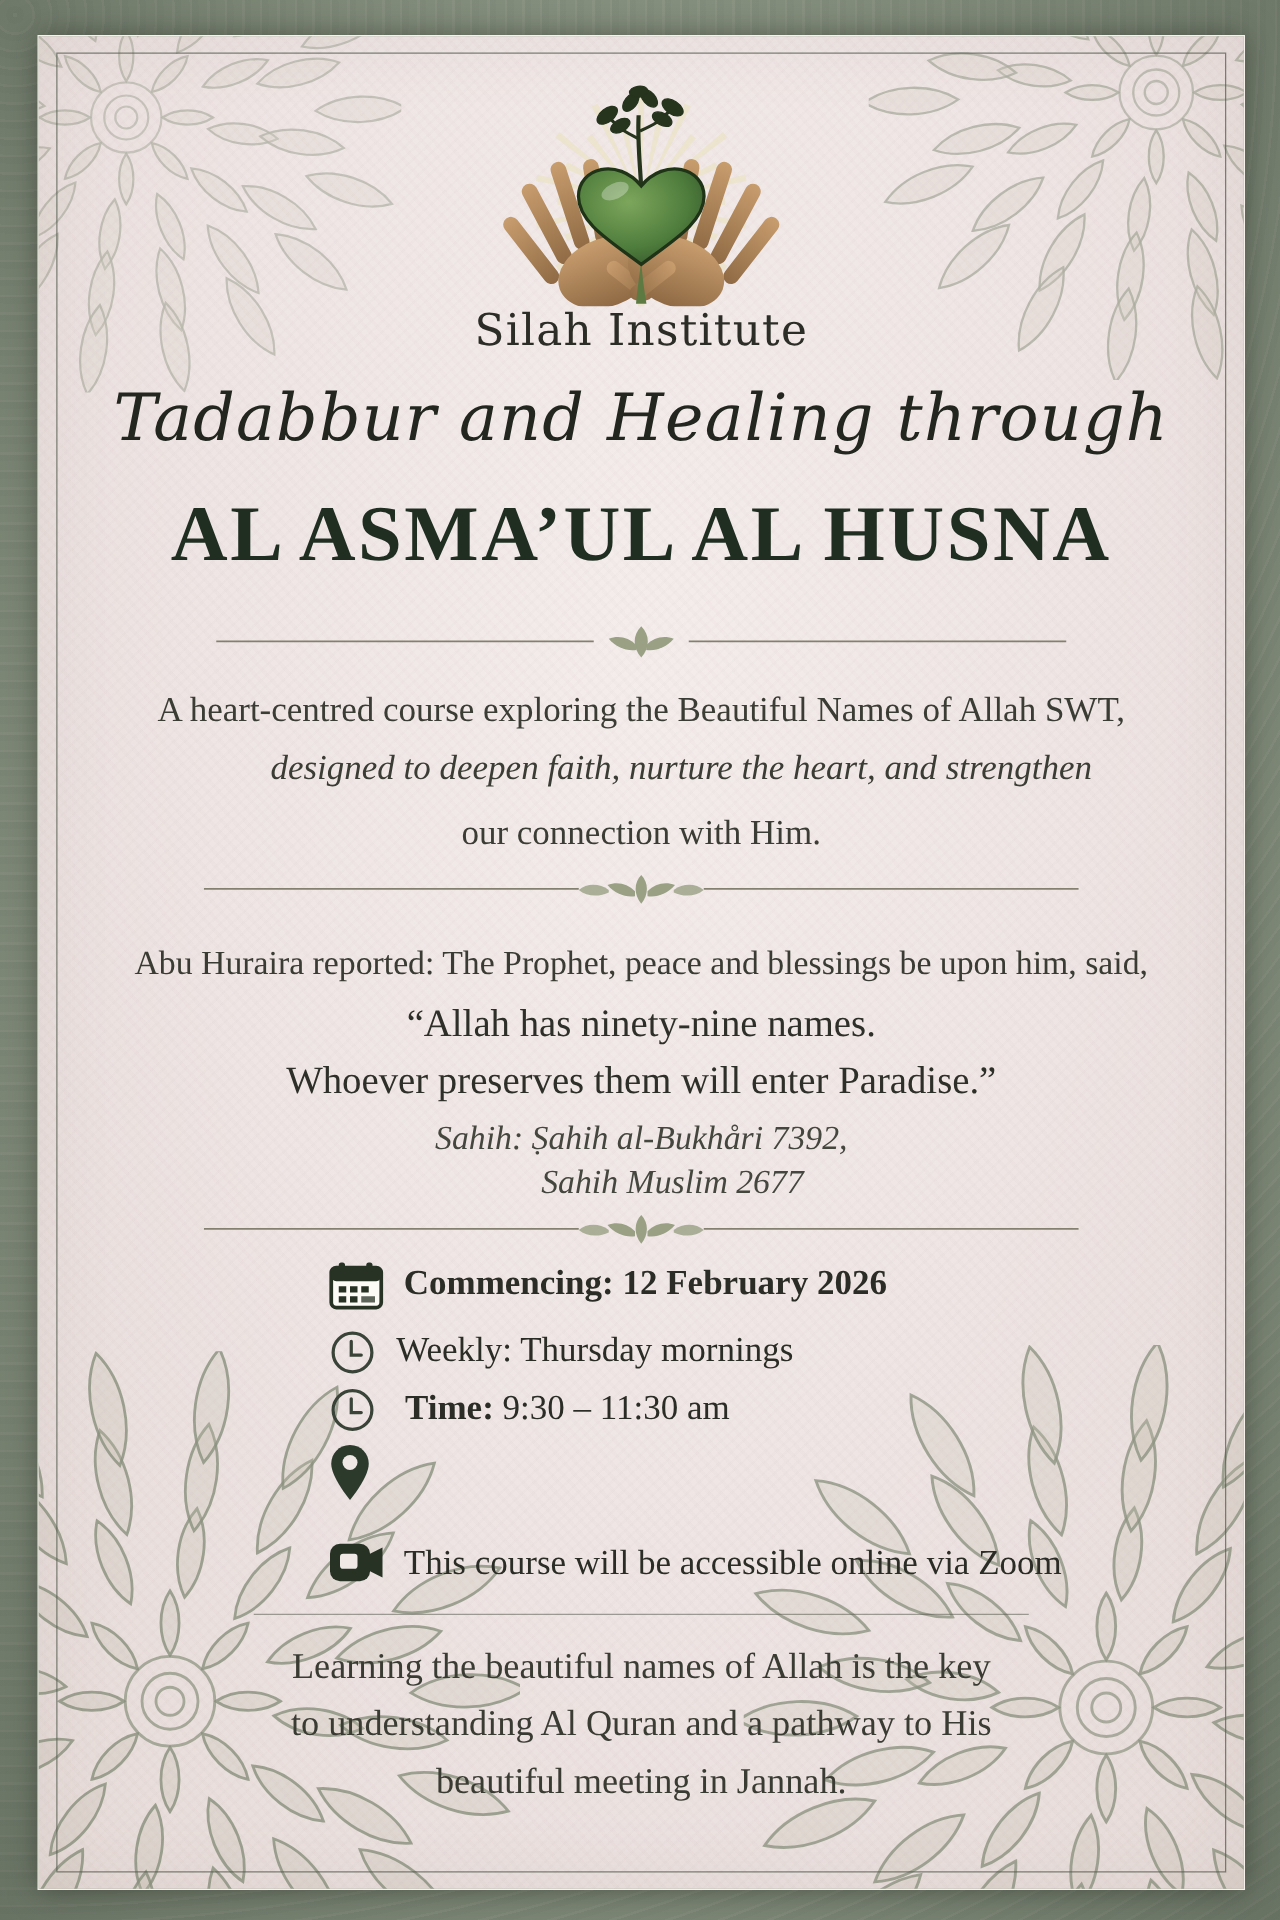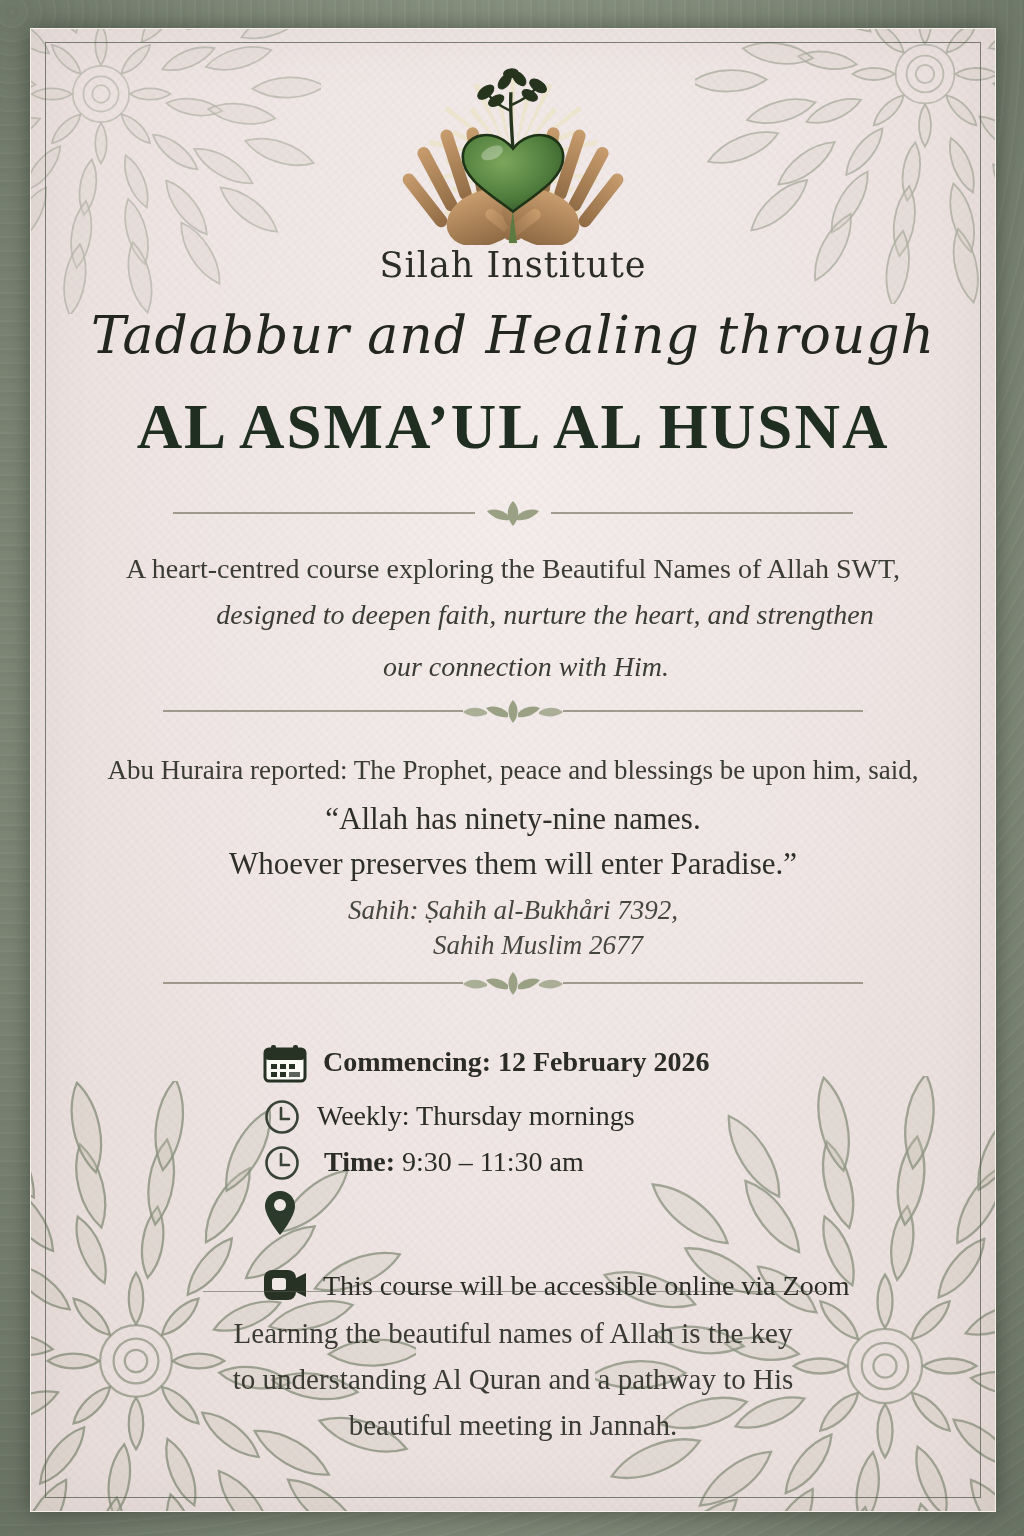--- a/index.html
+++ b/index.html
@@ -16,35 +16,35 @@
       radial-gradient(ellipse at 50% 32%, #f4edec 0%, #eee5e4 52%, #e6dbd8 100%);
     border:1px solid #f6f1ea;
     box-shadow:0 0 22px rgba(28,34,26,0.5), inset 0 0 60px rgba(150,130,120,0.12);}
   .frame{position:absolute;left:14px;top:13px;right:14px;bottom:13px;
     border:1.5px solid rgba(86,92,80,0.75);pointer-events:none;}
   .cline{position:absolute;left:0;width:100%;text-align:center;color:#33352e;}
   .institute{top:216px;font-family:"DejaVu Serif",serif;font-size:35px;color:#2c2d26;letter-spacing:1px;}
   .script{top:276px;font-family:"DejaVu Serif",serif;font-style:italic;font-size:52px;color:#22261f;letter-spacing:1px;}
   .title{top:362px;font-size:63px;font-weight:700;color:#1f2e20;letter-spacing:2px;}
   .intro-line{font-size:28px;color:#3b3c34;}
-  .i1{top:524px;} .i2{top:570px;font-style:italic;margin-left:32px;} .i3{top:622px;font-style:italic;margin-left:13px;}
+  .i1{top:524px;} .i2{top:570px;font-style:italic;margin-left:32px;} .i3{top:622px;}
   .narration{top:726px;font-size:27px;color:#3a3b33;}
   .quote{font-size:31px;color:#2e2f29;}
   .q1{top:772px;} .q2{top:817px;}
   .src{font-size:27px;font-style:italic;color:#45463d;}
   .s1{top:866px;} .s2{top:901px;padding-left:25px;}
   .closing-line{font-size:29px;color:#3a3b33;}
   .c1{top:1288px;} .c2{top:1334px;} .c3{top:1380px;}
   .byline{top:1414px;color:#2b2c25;}
   .byline .by{font-size:27px;font-weight:700;letter-spacing:2px;vertical-align:2px;}
   .byline .name{font-size:36px;font-weight:700;letter-spacing:2px;}
   .divider{position:absolute;left:132px;width:700px;height:32px;}
   .d1{top:468px;} .d2{top:666px;} .d3{top:938px;}
   .plainline{position:absolute;left:172px;width:620px;top:1262px;border-top:1.3px solid rgba(90,92,80,0.55);}
-  .detail-row{position:absolute;left:232px;display:flex;gap:16px;align-items:flex-start;color:#2a2c25;margin-top:35px;}
+  .detail-row{position:absolute;left:232px;display:flex;gap:16px;align-items:flex-start;color:#2a2c25;}
   .r1{top:980px;} .r2{top:1034px;} .r3{top:1080px;gap:23px;} .r4{top:1126px;} .r5{top:1204px;}
   .dtext{font-size:28px;line-height:36px;}
   .dtext b{font-weight:700;}
   .bold-all{font-weight:700;}
   .icon{flex:0 0 auto;display:inline-block;}
   .logo{position:absolute;left:50%;top:36px;transform:translateX(-50%);}
   .mandala{position:absolute;pointer-events:none;}
   .m-tl{left:-150px;top:-155px;width:440px;height:440px;opacity:0.42;}
   .m-tr{right:-160px;top:-185px;width:460px;height:460px;opacity:0.5;}
   .m-bl{left:-175px;bottom:-130px;width:560px;height:560px;opacity:0.78;}

